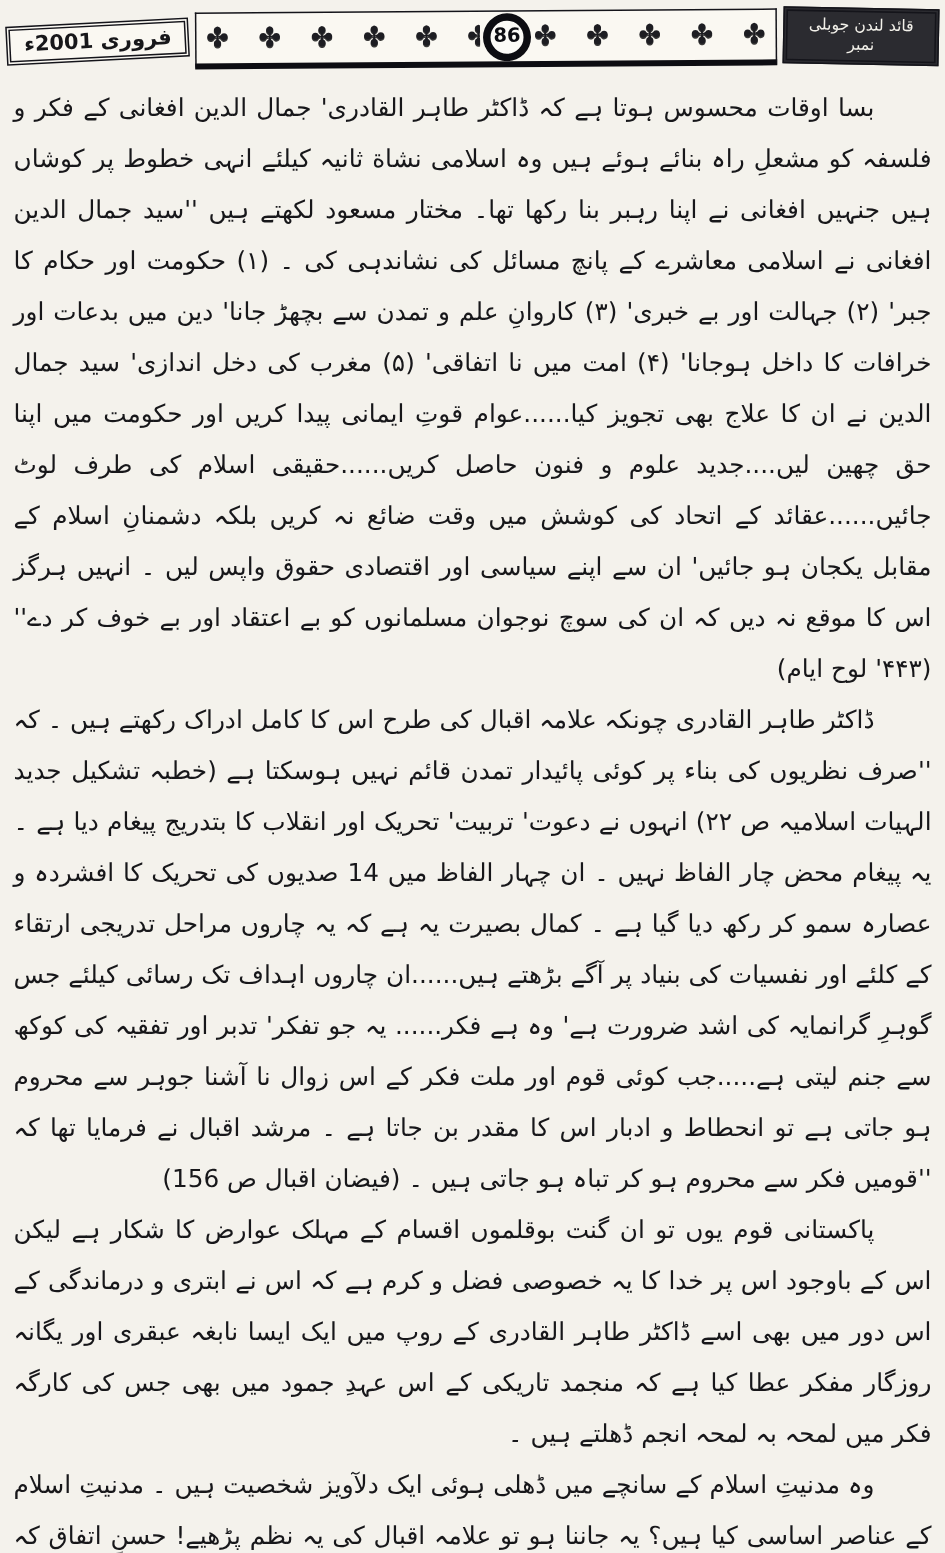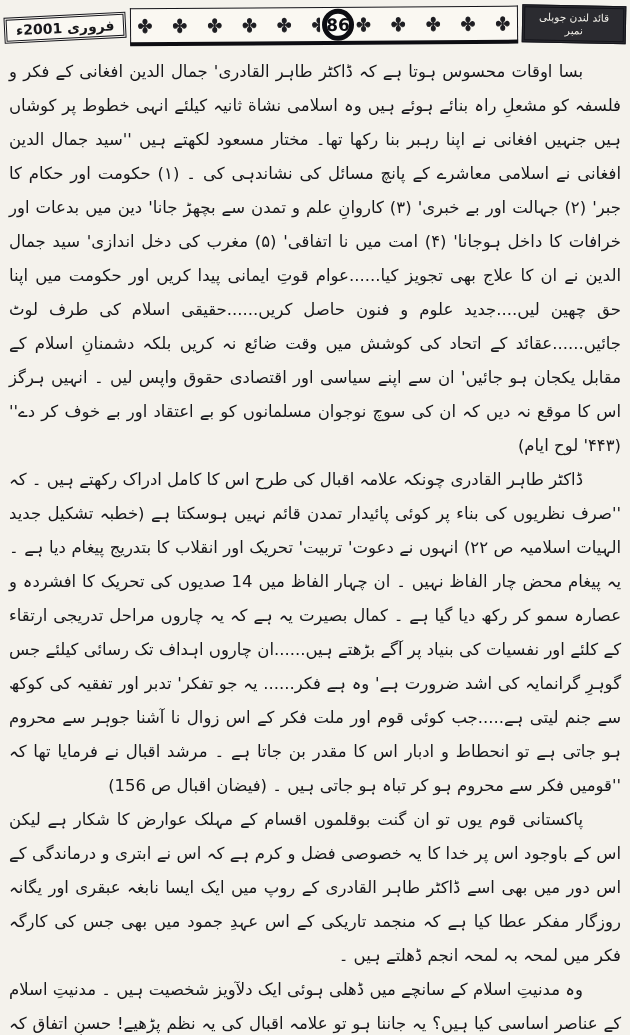--- a/index.html
+++ b/index.html
@@ -43,21 +43,21 @@
   .page-circle{
     flex:none;width:32px;height:32px;border-radius:50%;
     background:#0d0d12;
     display:flex;align-items:center;justify-content:center;
     margin:0 2px;
   }
   .circle-inner{
     width:22px;height:22px;border-radius:50%;
     background:#fcfbf7;border:2px solid #0d0d12;
     display:flex;align-items:center;justify-content:center;
-    font-size:17px;font-weight:bold;color:#0d0d12;
+    font-size:13px;font-weight:bold;color:#0d0d12;
   }
   .label-box{
     border:3px double #14141a;
     background:#2b2b30;
     color:#f3f1ea;
     padding:3px 6px;
     font-size:10.5px;line-height:1.25;
     direction:rtl;text-align:center;
     max-width:86px;
     transform:rotate(1.5deg);

